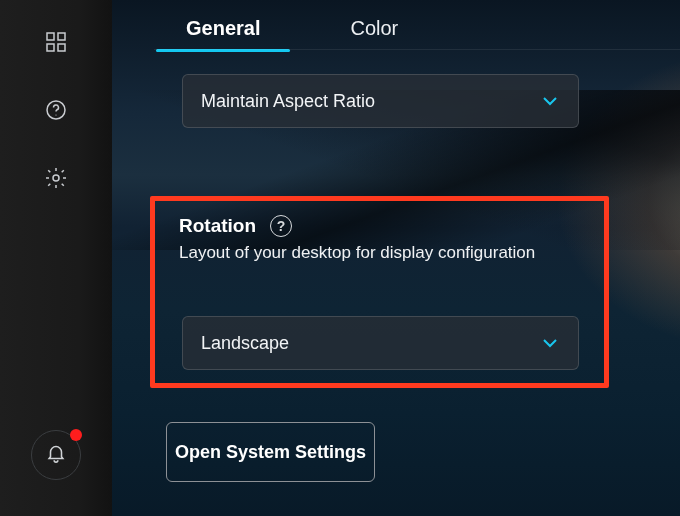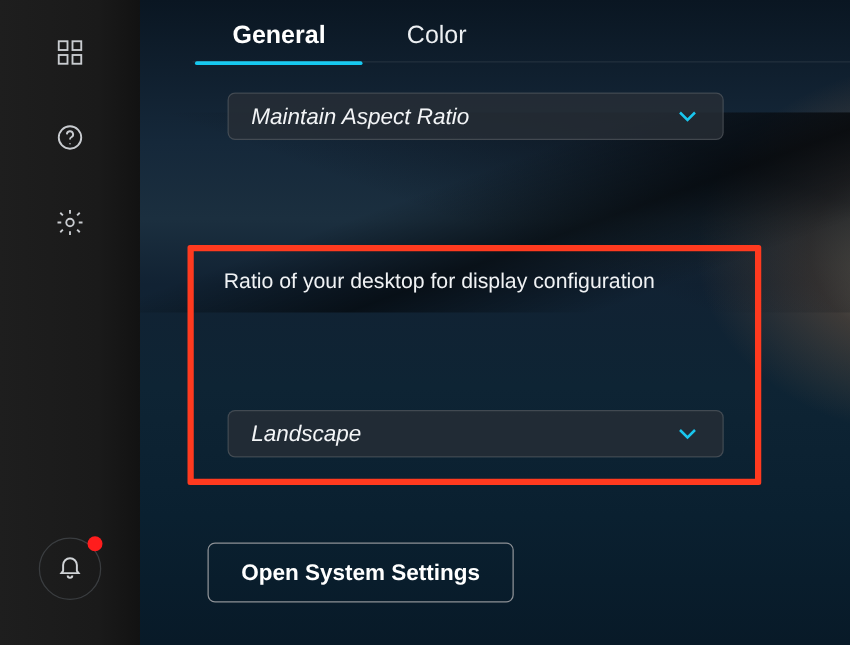--- a/index.html
+++ b/index.html
@@ -74,21 +74,21 @@
     background:
       linear-gradient(160deg, transparent 40%, rgba(0,0,0,0.55) 60%, transparent 80%),
       linear-gradient(200deg, rgba(10,15,22,0.6) 20%, transparent 55%);
     pointer-events: none;
   }
 
   
   .tabs {
     display: flex;
     align-items: flex-end;
-    gap: 65px;
+    gap: 90px;
     padding: 28px 0 0 74px;
     height: 50px;
     position: relative;
   }
   .tab {
     font-size: 20px;
     font-weight: 600;
     color: #ffffff;
     padding-bottom: 10px;
     cursor: pointer;
@@ -111,44 +111,43 @@
     bottom: 0;
     height: 1px;
     background: rgba(255,255,255,0.08);
   }
 
   
   .dropdown {
     position: absolute;
     left: 70px;
     width: 397px;
-    height: 38px;
+    height: 54px;
     background: rgba(40,46,54,0.78);
     border: 1px solid rgba(255,255,255,0.15);
     border-radius: 6px;
     display: flex;
     align-items: center;
     padding: 0 18px;
     font-size: 18px;
     font-weight: 500;
     color: #f2f4f6;
     cursor: pointer;
-    font-style: italic;
   }
   .dropdown .chev {
     position: absolute;
     right: 16px;
     top: 50%;
     transform: translateY(-50%);
     width: 24px; height: 24px;
   }
   .dropdown .chev svg { width: 24px; height: 24px; stroke: #19c6ee; stroke-width: 2; fill: none; }
 
   .dropdown.first { top: 74px; }
-  .dropdown.second { top: 328px; left: 70px; }
+  .dropdown.second { top: 316px; left: 70px; }
 
   
   .highlight {
     position: absolute;
     left: 38px;
     top: 196px;
     width: 459px;
     height: 192px;
     border: 5px solid #ff3a1f;
     border-radius: 2px;
@@ -178,22 +177,22 @@
     font-size: 17px;
     font-weight: 400;
     color: #f0f2f4;
   }
 
   
   .sys-btn {
     position: absolute;
     left: 54px;
     bottom: 34px;
-    height: 48px;
-    padding: 0 26px;
+    height: 60px;
+    padding: 0 8px;
     border: 1.5px solid #8d9196;
     border-radius: 6px;
     background: transparent;
     color: #ffffff;
     font-size: 18px;
     font-weight: 700;
     cursor: pointer;
     display: flex;
     align-items: center;
   }
@@ -248,21 +247,25 @@
   <div class="dropdown first">
     <span>Maintain Aspect Ratio</span>
     <span class="chev">
       <svg viewBox="0 0 24 24">
           <path d="M6 9l6 6 6-6"></path>
         </svg>
     </span>
   </div>
 
   <div class="highlight">
-    <div class="hl-desc">Ratio of your desktop for display configuration</div>
+    <div class="hl-title-row">
+      <span class="hl-title">Rotation</span>
+      <span class="hl-help">?</span>
+    </div>
+    <div class="hl-desc">Layout of your desktop for display configuration</div>
   </div>
 
   <div class="dropdown second">
     <span>Landscape</span>
     <span class="chev">
       <svg viewBox="0 0 24 24">
           <path d="M6 9l6 6 6-6"></path>
         </svg>
     </span>
   </div>

